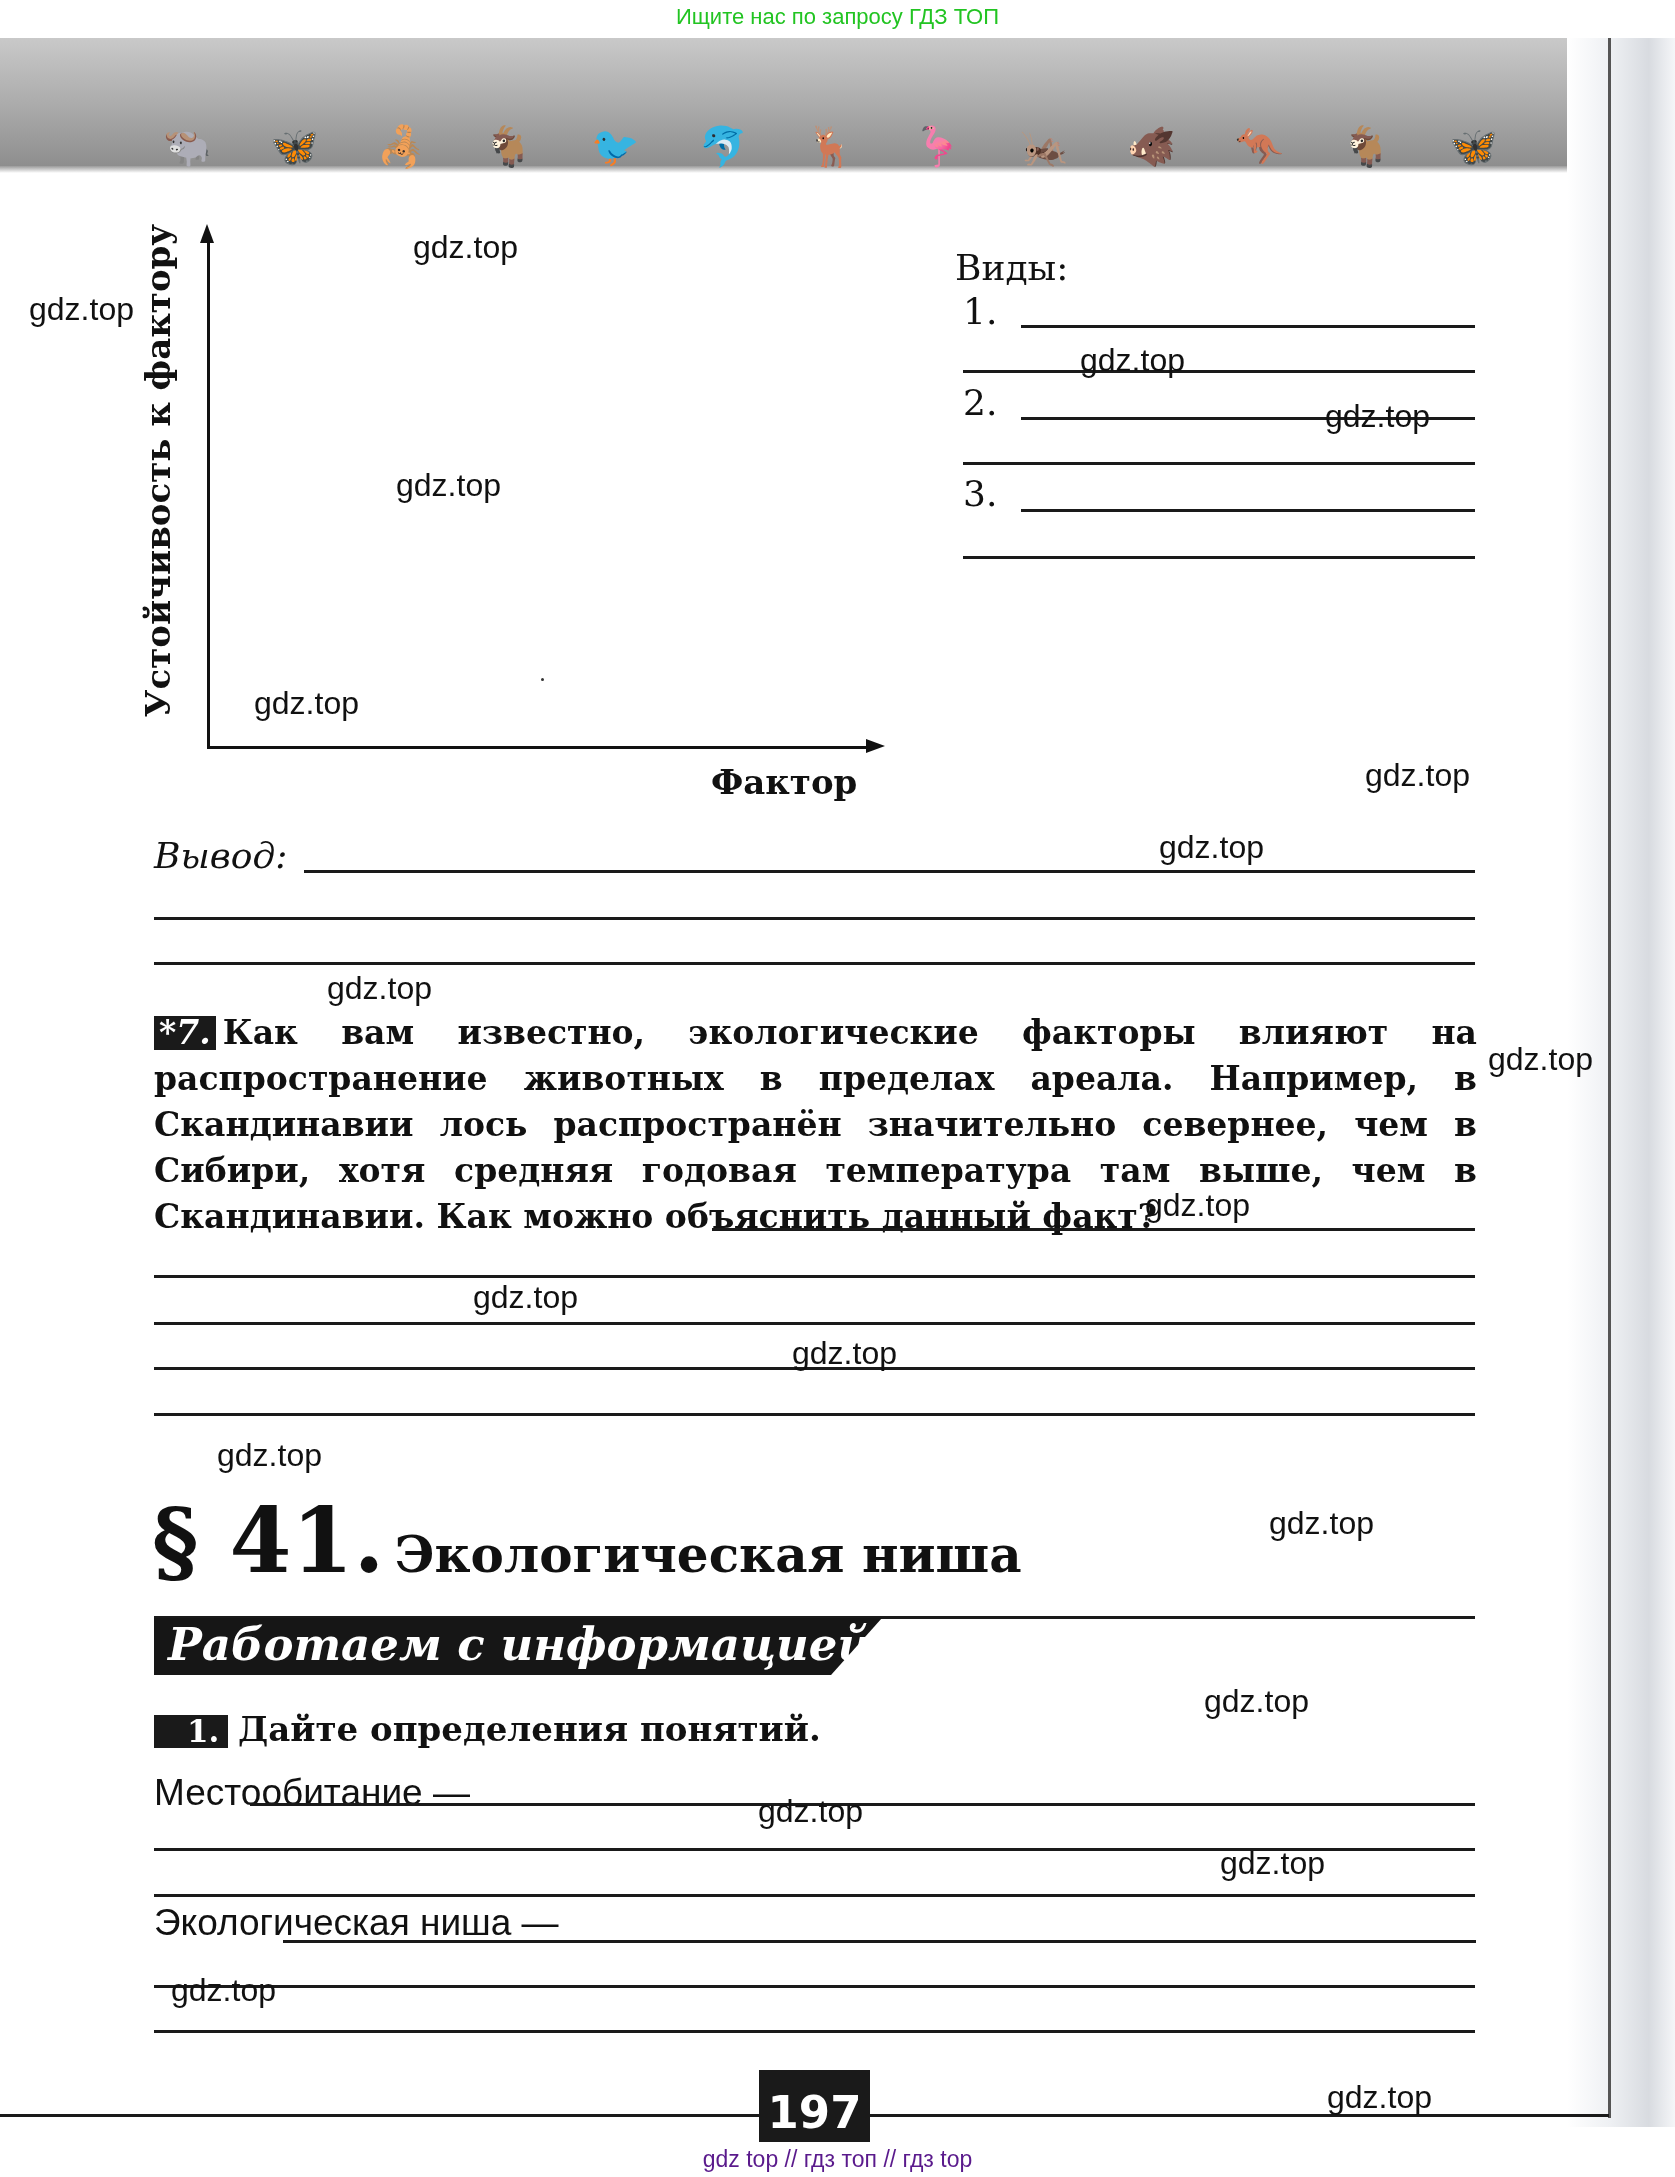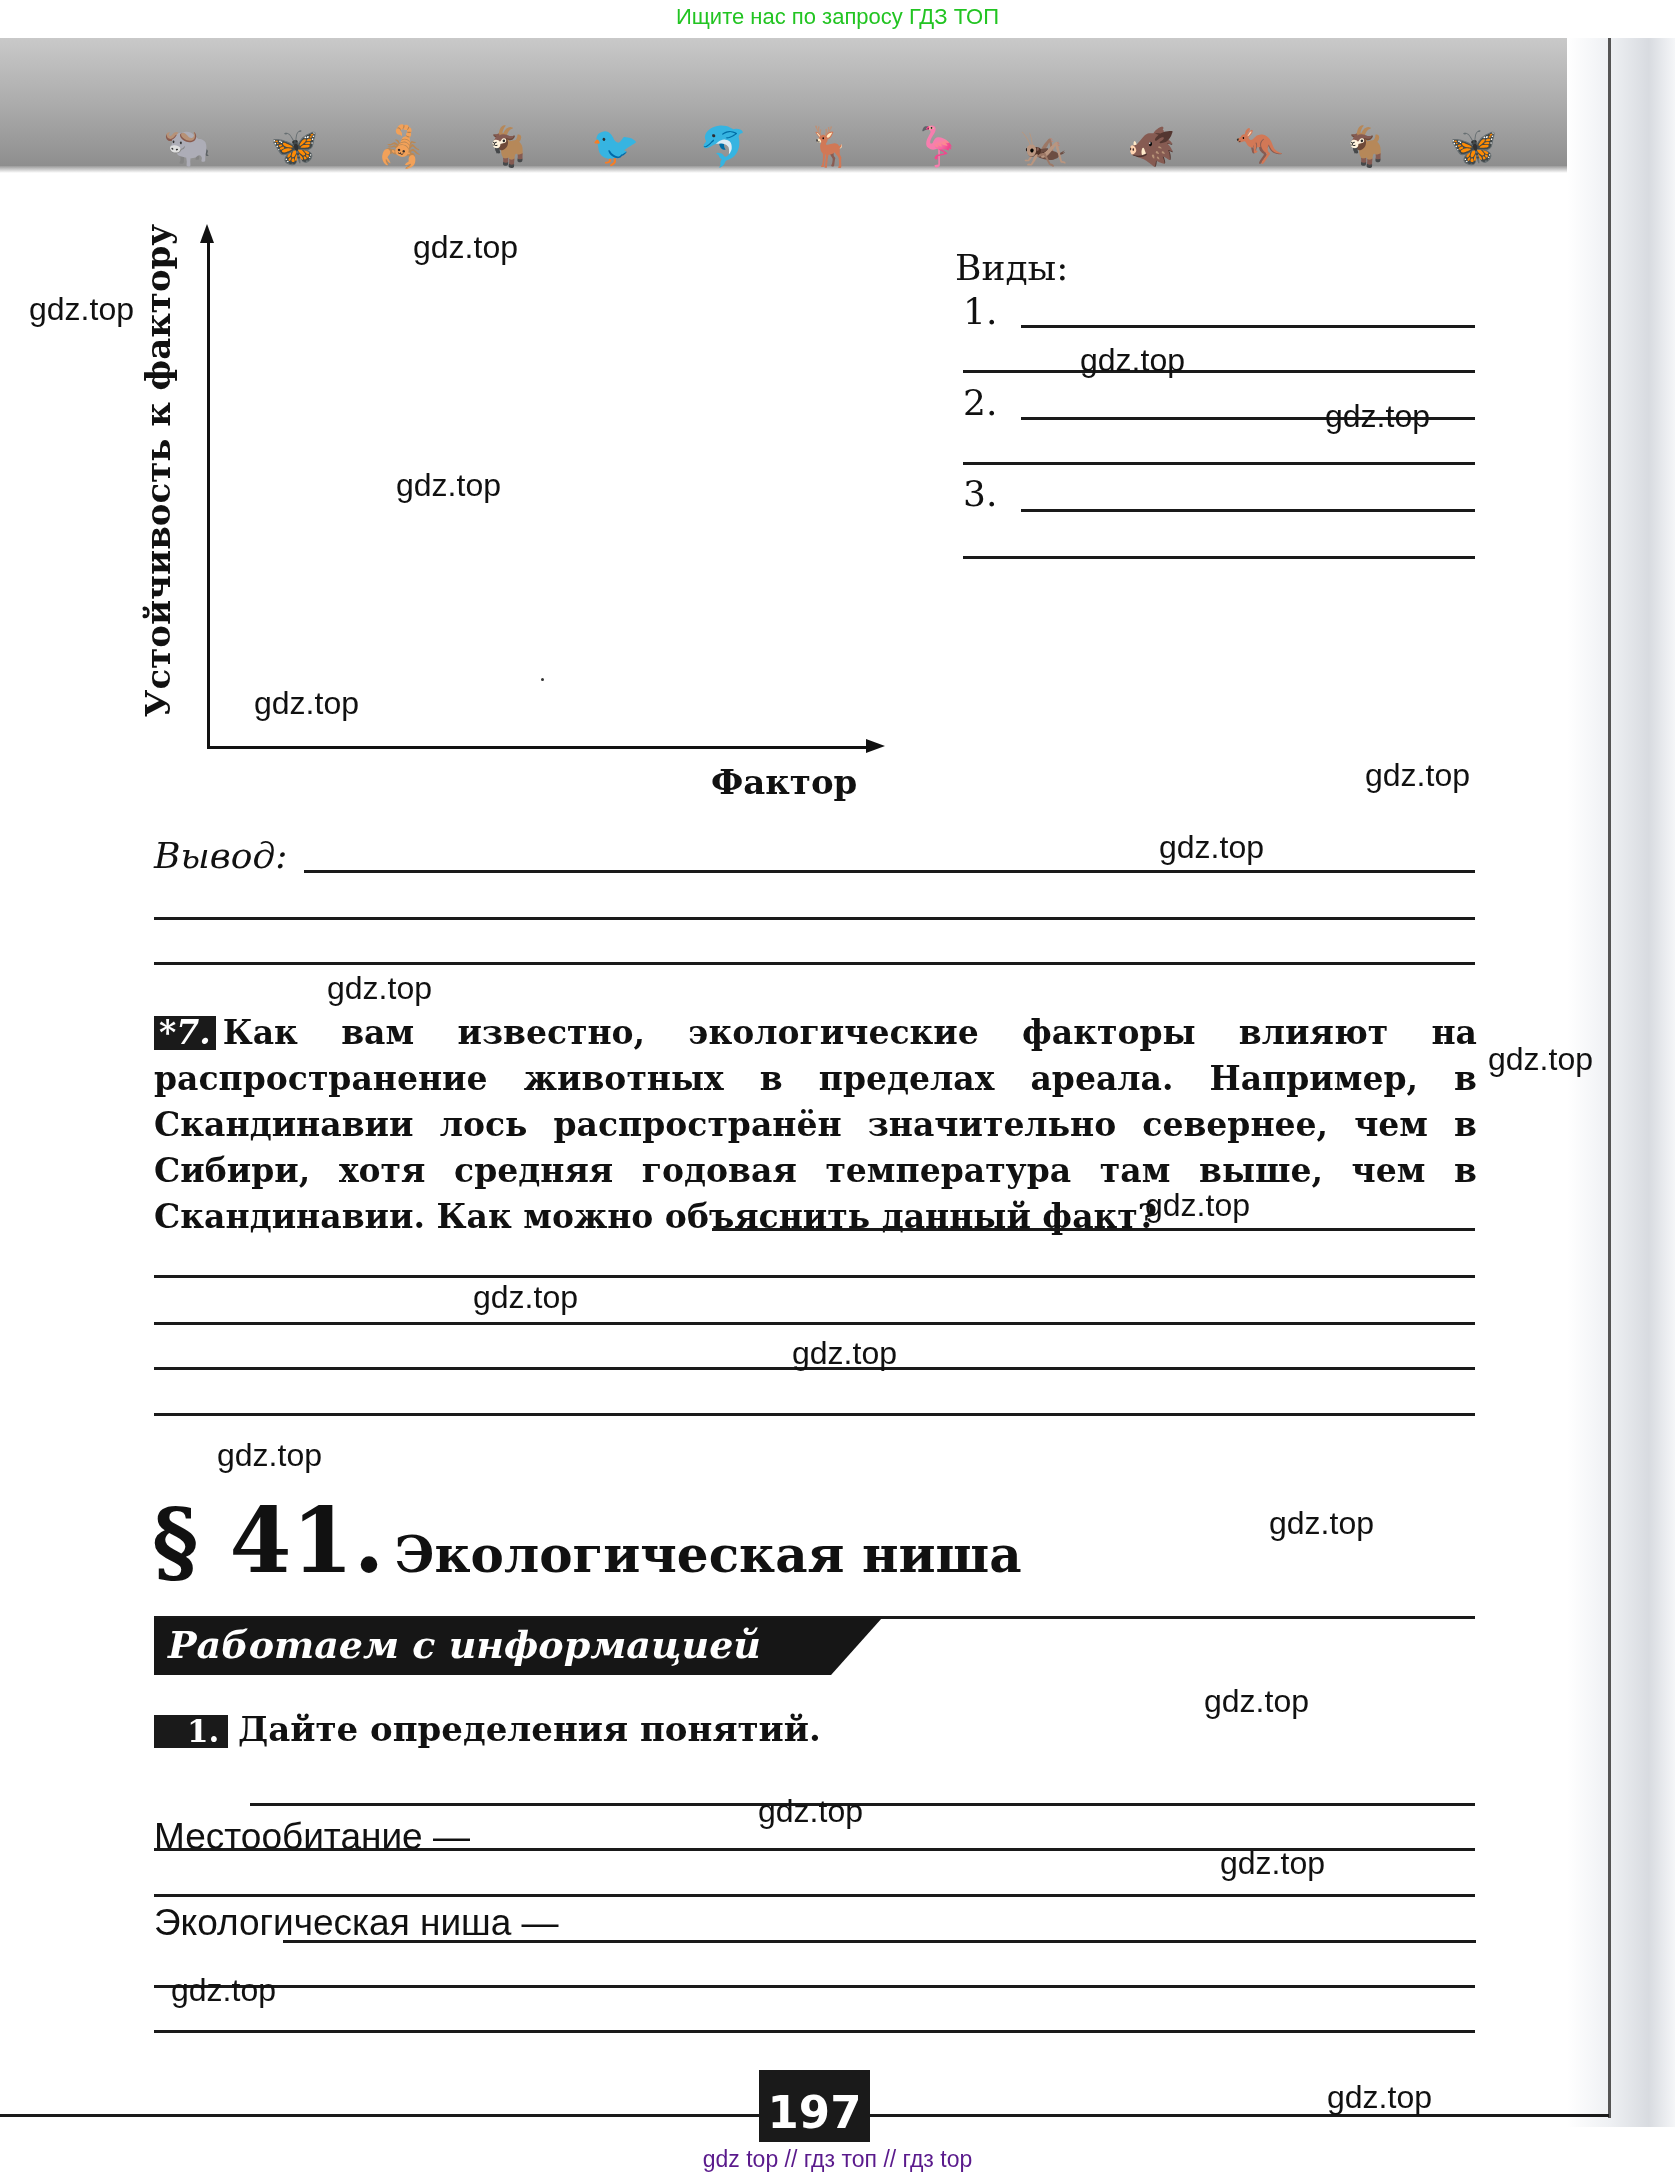--- a/index.html
+++ b/index.html
@@ -70,21 +70,21 @@
   .section-heading { left:152px; top:1488px; white-space:nowrap; }
   .section-num { font-size:89px; font-weight:bold; font-family:"DejaVu Serif", serif; }
   .section-title { font-size:50px; font-weight:bold; font-family:"DejaVu Serif", serif; margin-left:10.3px; }
   .info-banner {
     left:154px; top:1618px; width:728px; height:57px;
     background:#161616;
     clip-path:polygon(0 0,100% 0,93% 100%,0 100%);
   }
   .info-banner-text {
     left:168px; top:1616px; color:#fff; font-style:italic; font-weight:bold;
-    font-size:38px; font-family:"DejaVu Serif", serif; white-space:nowrap; line-height:57px;
+    font-size:45px; font-family:"DejaVu Serif", serif; white-space:nowrap; line-height:57px;
   }
   .q-badge {
     left:154px; top:1715px; width:74px; height:33px; background:#1a1a1a; color:#fff;
     font-weight:bold; font-size:31px; text-align:right; padding-right:8.6px; box-sizing:border-box; line-height:33px;
   }
   .q-text { left:238px; top:1709px; font-size:34px; font-weight:bold; white-space:nowrap; }
   .sans-term { font-family:"Liberation Sans", sans-serif; font-size:37px; white-space:nowrap; }
   .page-num {
     left:759px; top:2070px; width:111px; height:72px; background:#1a1a1a; color:#fff;
     font-family:"DejaVu Sans", sans-serif; font-weight:bold; font-size:45px; text-align:center; line-height:86px;
@@ -164,21 +164,21 @@
   <span class="section-num">§ 41.</span><span class="section-title">Экологическая ниша</span>
 </div>
 
 <div class="abs rule" style="left:154px;top:1616px;width:1321px;"></div>
 <div class="abs info-banner"></div>
 <div class="abs info-banner-text">Работаем с информацией</div>
 
 <div class="abs q-badge">1.</div>
 <div class="abs q-text">Дайте определения понятий.</div>
 
-<div class="abs sans-term" style="left:154px;top:1816px;">Местообитание —</div>
+<div class="abs sans-term" style="left:154px;top:1772px;">Местообитание —</div>
 <div class="abs rule" style="left:250px;top:1803px;width:1225px;"></div>
 <div class="abs rule" style="left:154px;top:1848px;width:1321px;"></div>
 <div class="abs rule" style="left:154px;top:1894px;width:1321px;"></div>
 
 <div class="abs sans-term" style="left:154px;top:1902px;">Экологическая ниша —</div>
 <div class="abs rule" style="left:283px;top:1940px;width:1193px;"></div>
 <div class="abs rule" style="left:154px;top:1985px;width:1321px;"></div>
 <div class="abs rule" style="left:154px;top:2030px;width:1321px;"></div>
 
 <div class="abs" style="left:0;top:2114px;width:1609px;height:2.6px;background:#1a1a1a;"></div>

